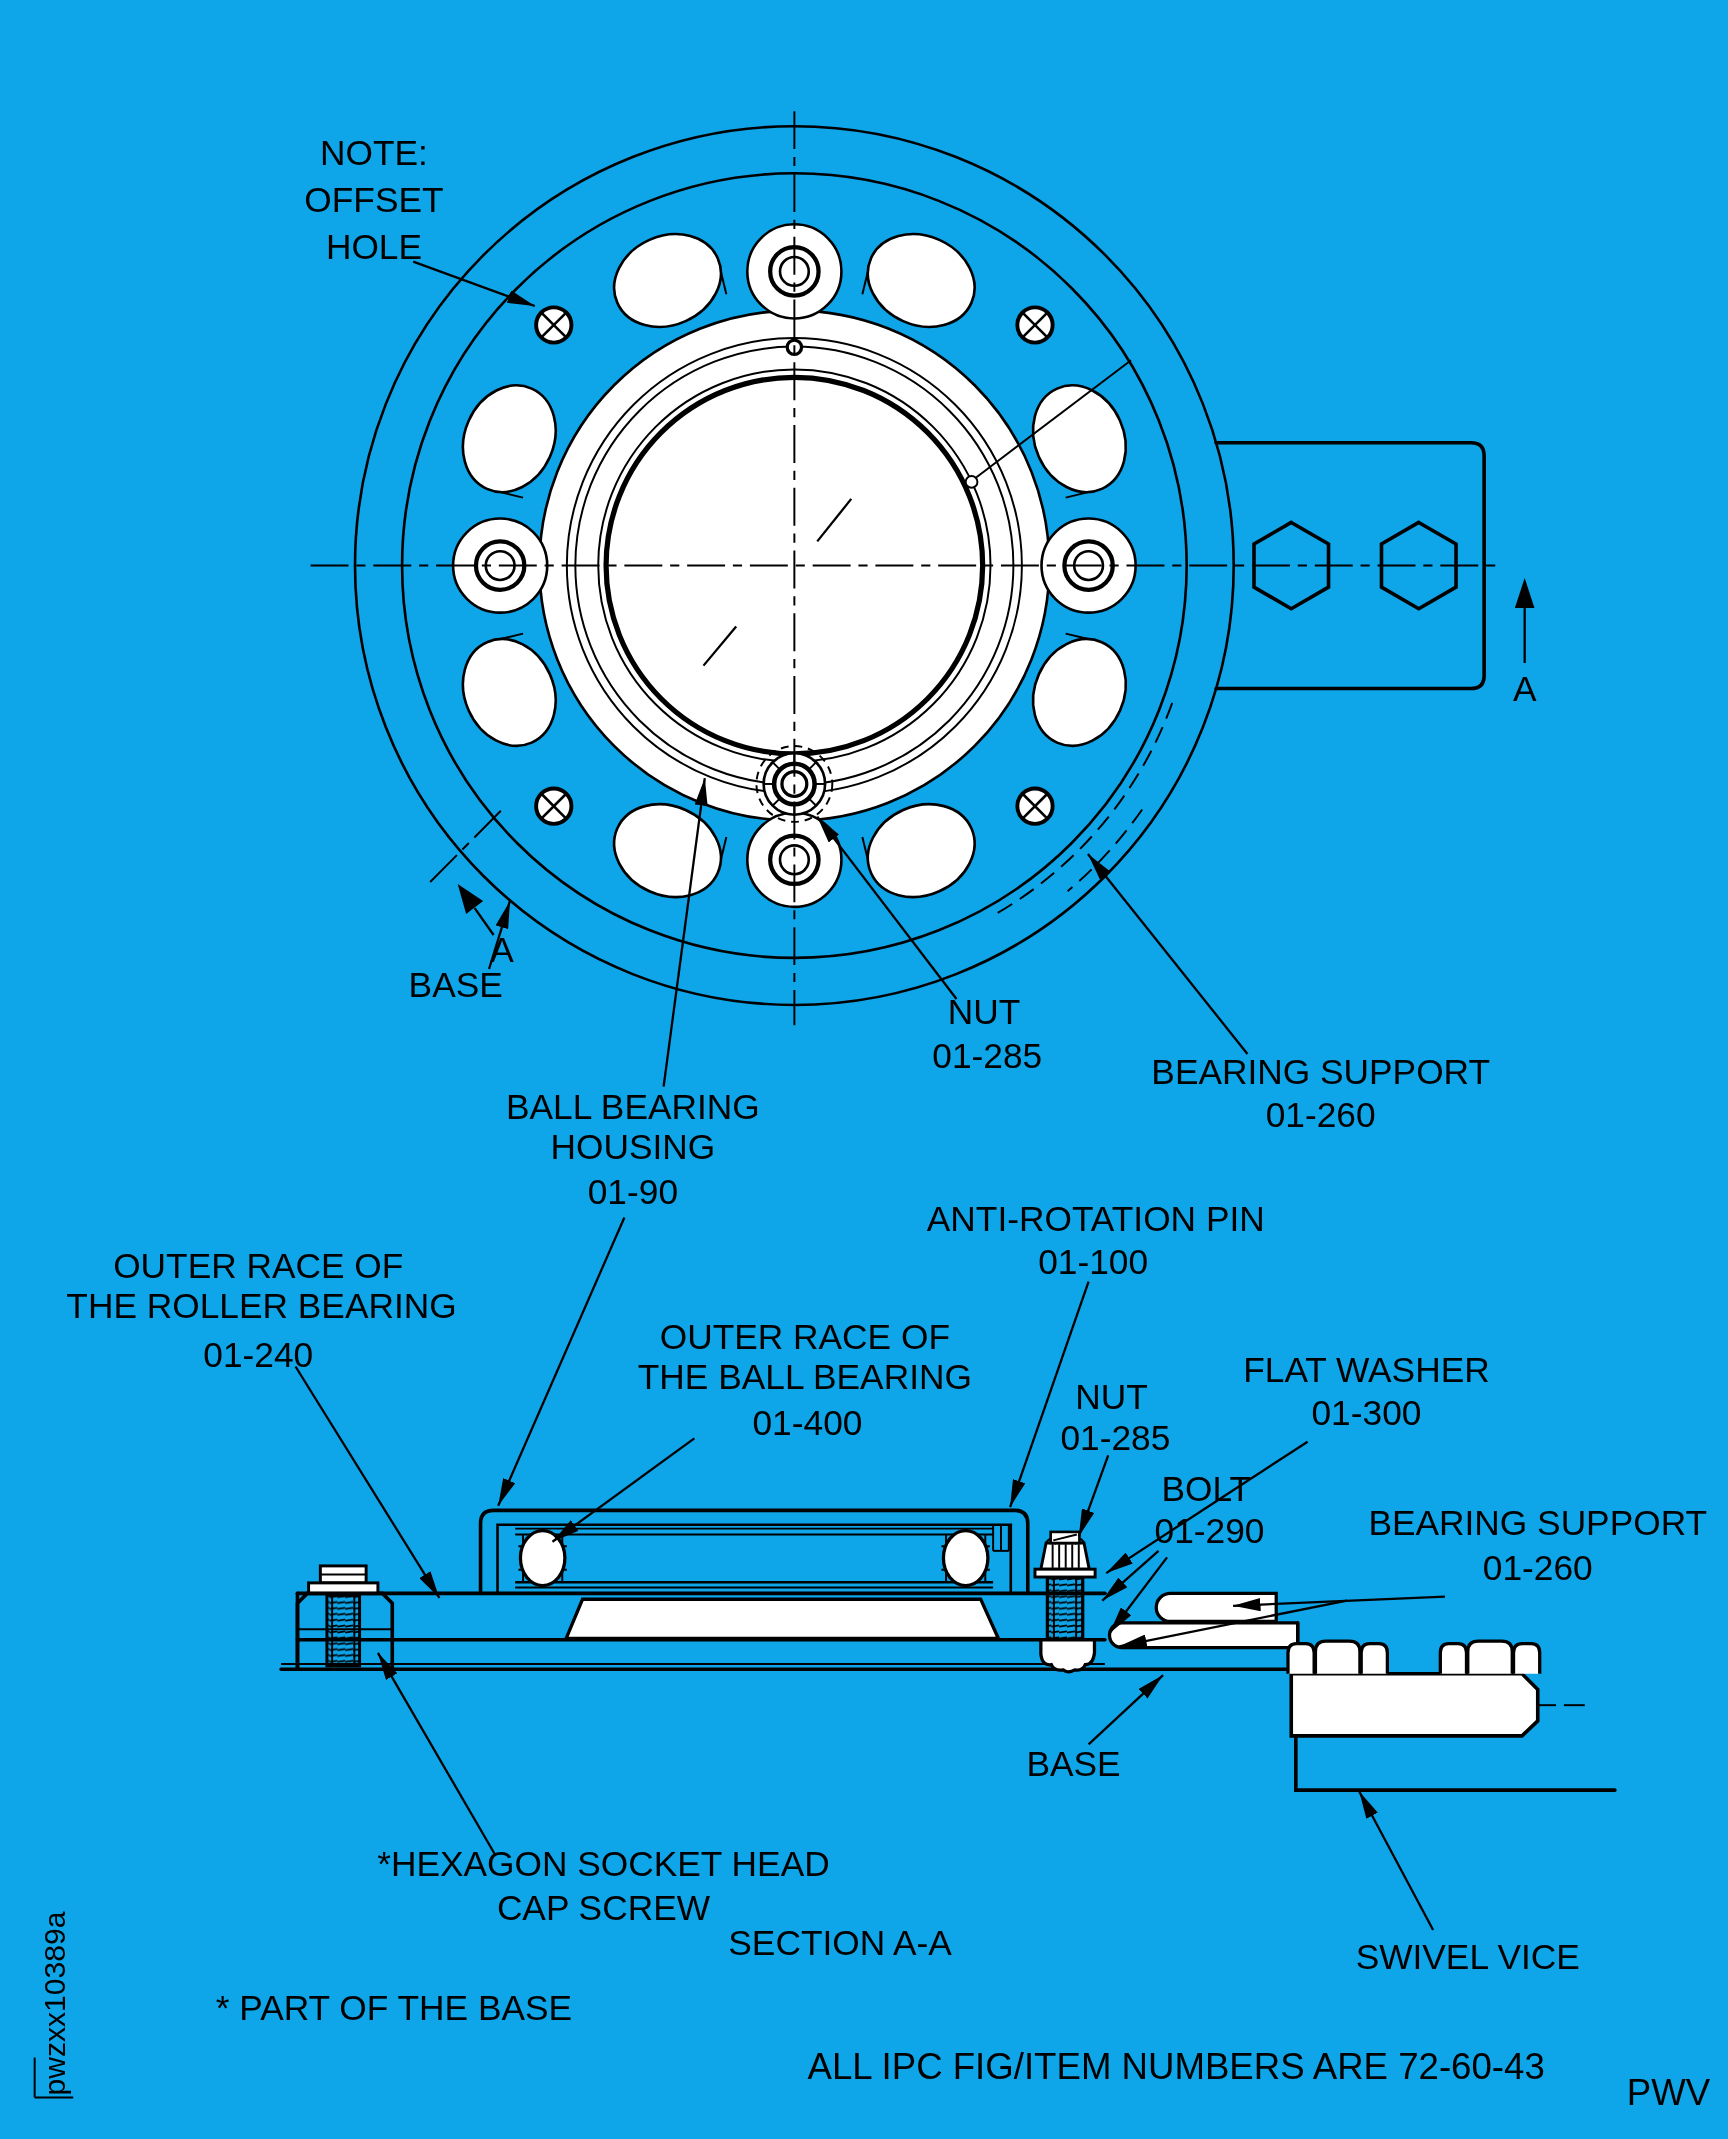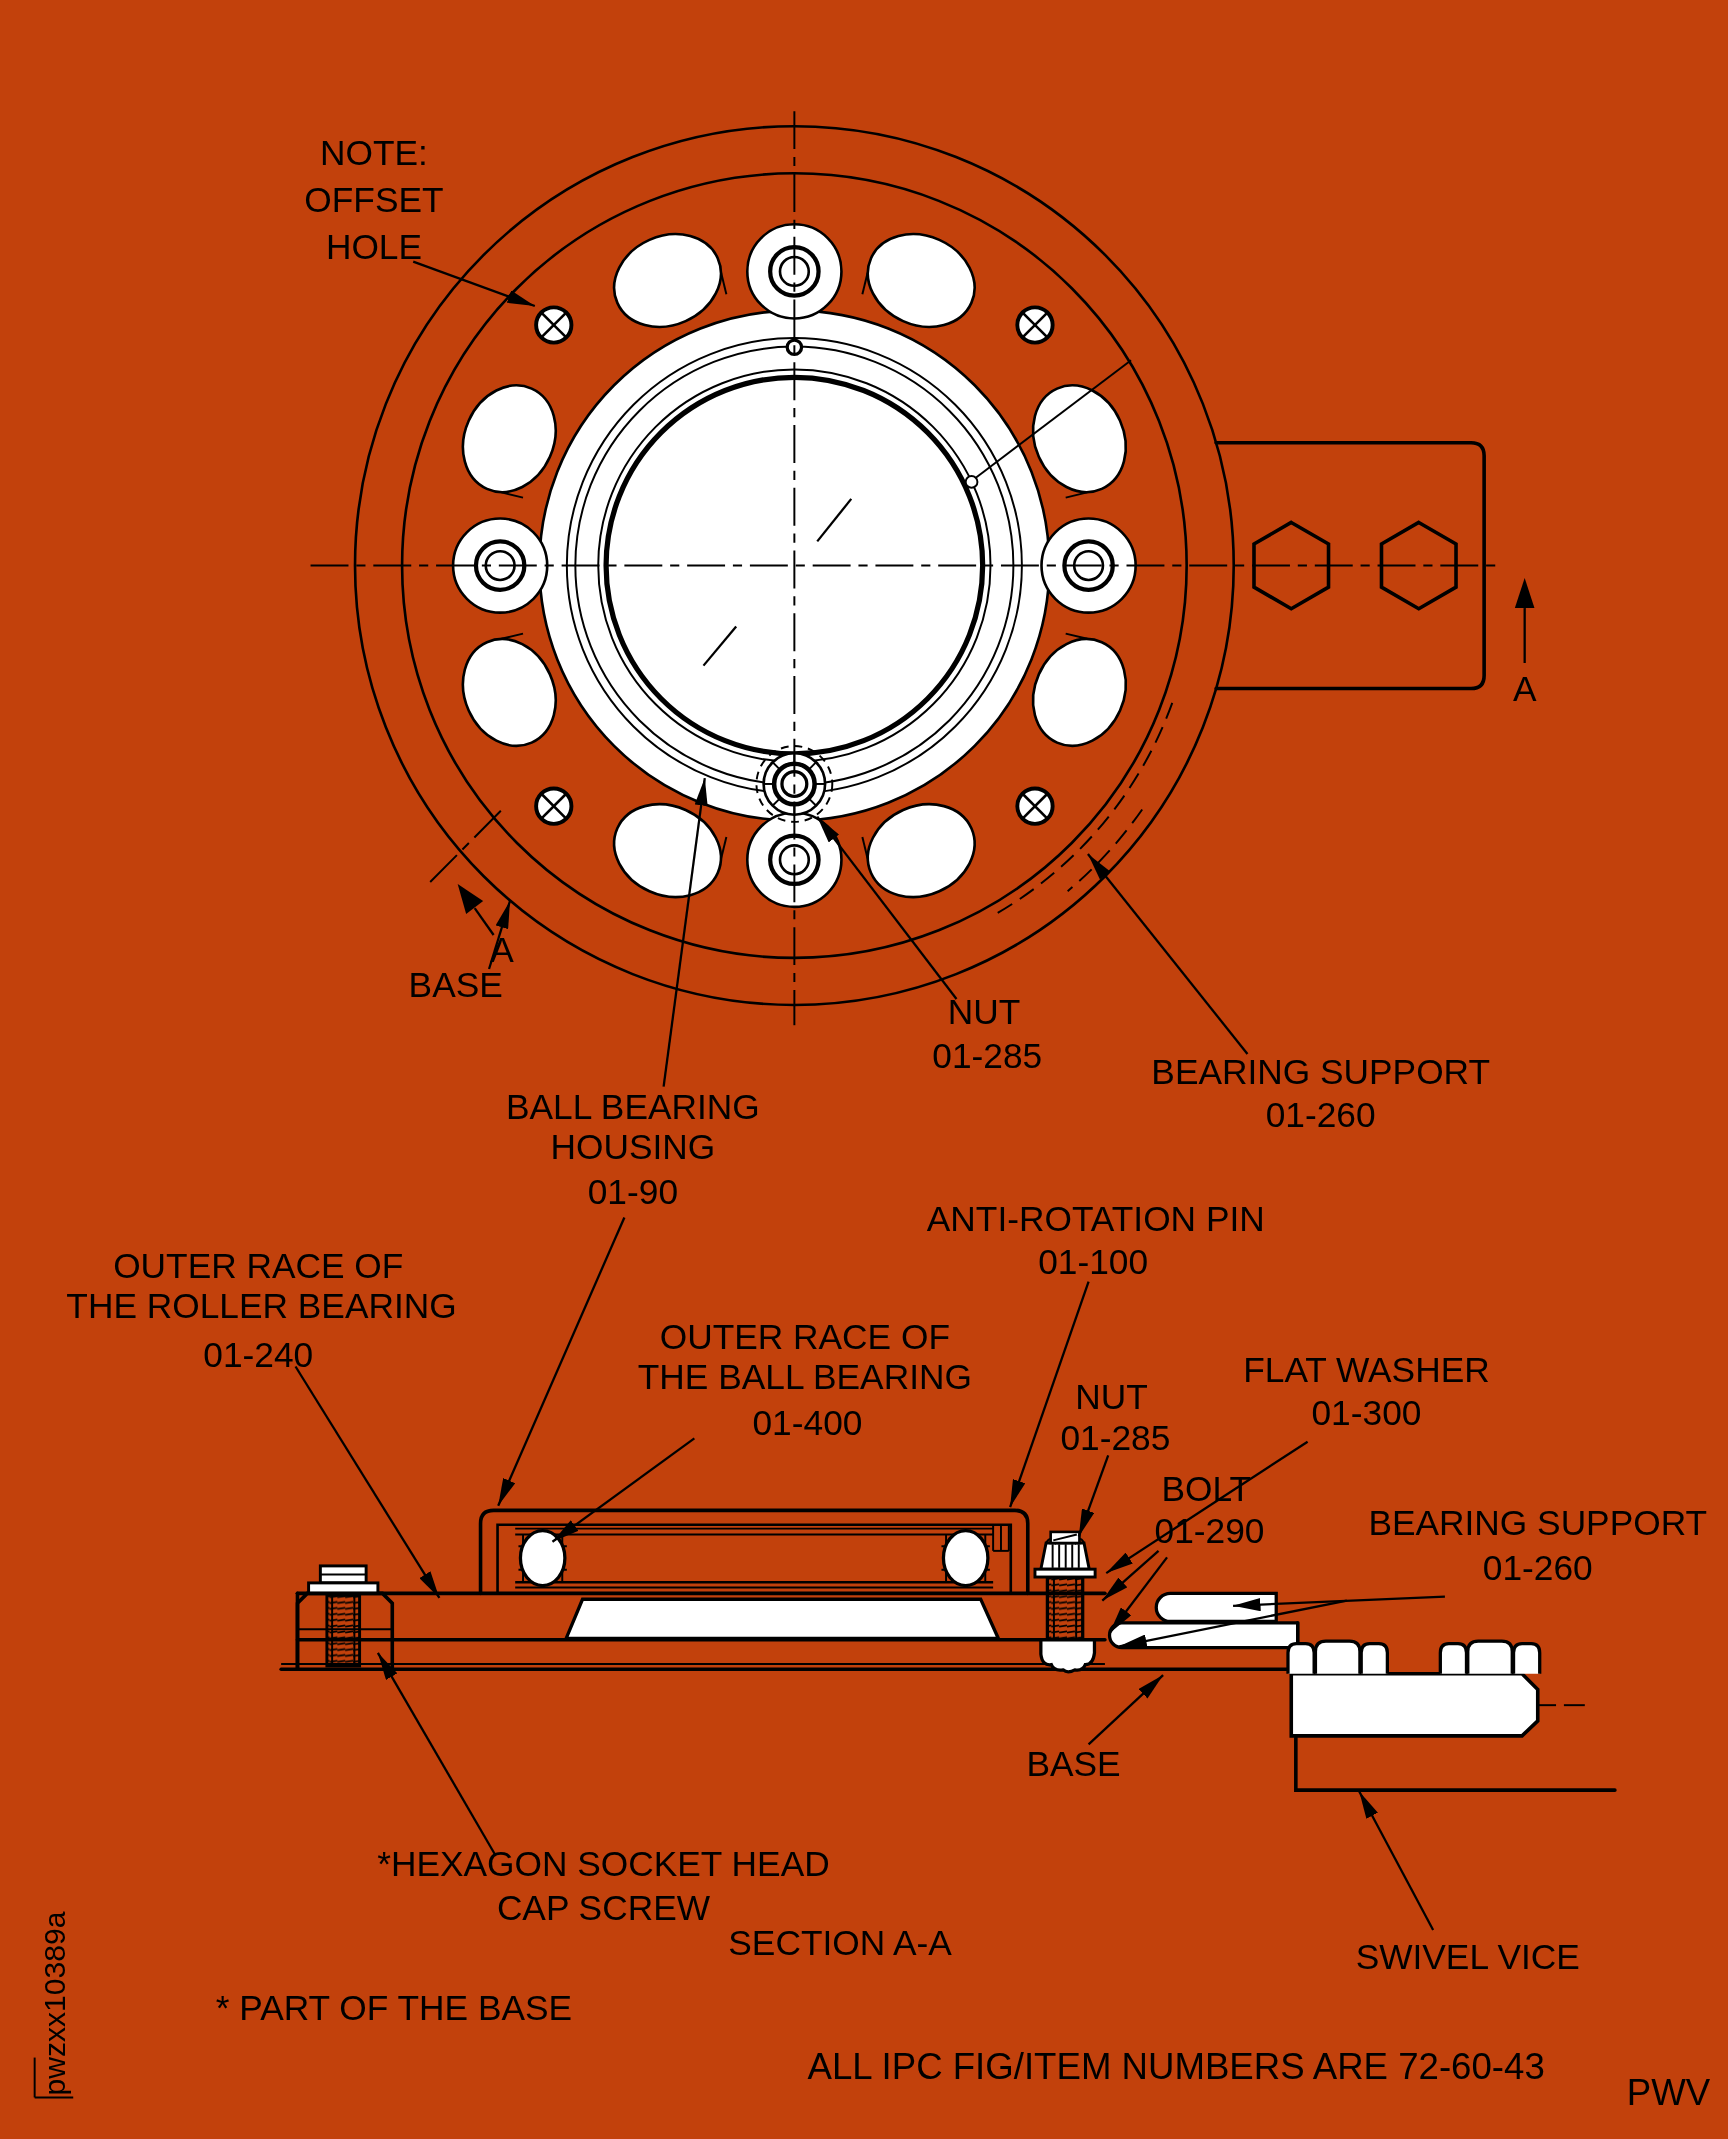--- a/index.html
+++ b/index.html
@@ -1,16 +1,16 @@
 <!DOCTYPE html>
 <html style="font-size:10.5px"><head>
 <meta charset="utf-8">
 <style>
   html,body{margin:0;padding:0;background:#fff;}
-  .page{position:relative;width:1728px;height:2140px;background:#c2410c;overflow:hidden;}
+  .page{position:relative;width:1728px;height:2140px;background:#0ea5e9;overflow:hidden;}
   svg{position:absolute;left:0;top:0;}
   text{font-family:"Liberation Sans", sans-serif; fill:#000;}
   .lbl{font-size:54px;}
   .lbl-sm{font-size:46px;}
   .lbl-ft{font-size:56px;}
   .thick{stroke:#000;stroke-width:5.5;fill:none;stroke-linecap:round;}
   .med{stroke:#000;stroke-width:4;fill:none;}
   .thin{stroke:#000;stroke-width:3;fill:none;}
   .leader{stroke:#000;stroke-width:3.5;fill:none;}
   .cl{stroke:#000;stroke-width:3;fill:none;stroke-dasharray:58 12 14 12;}

